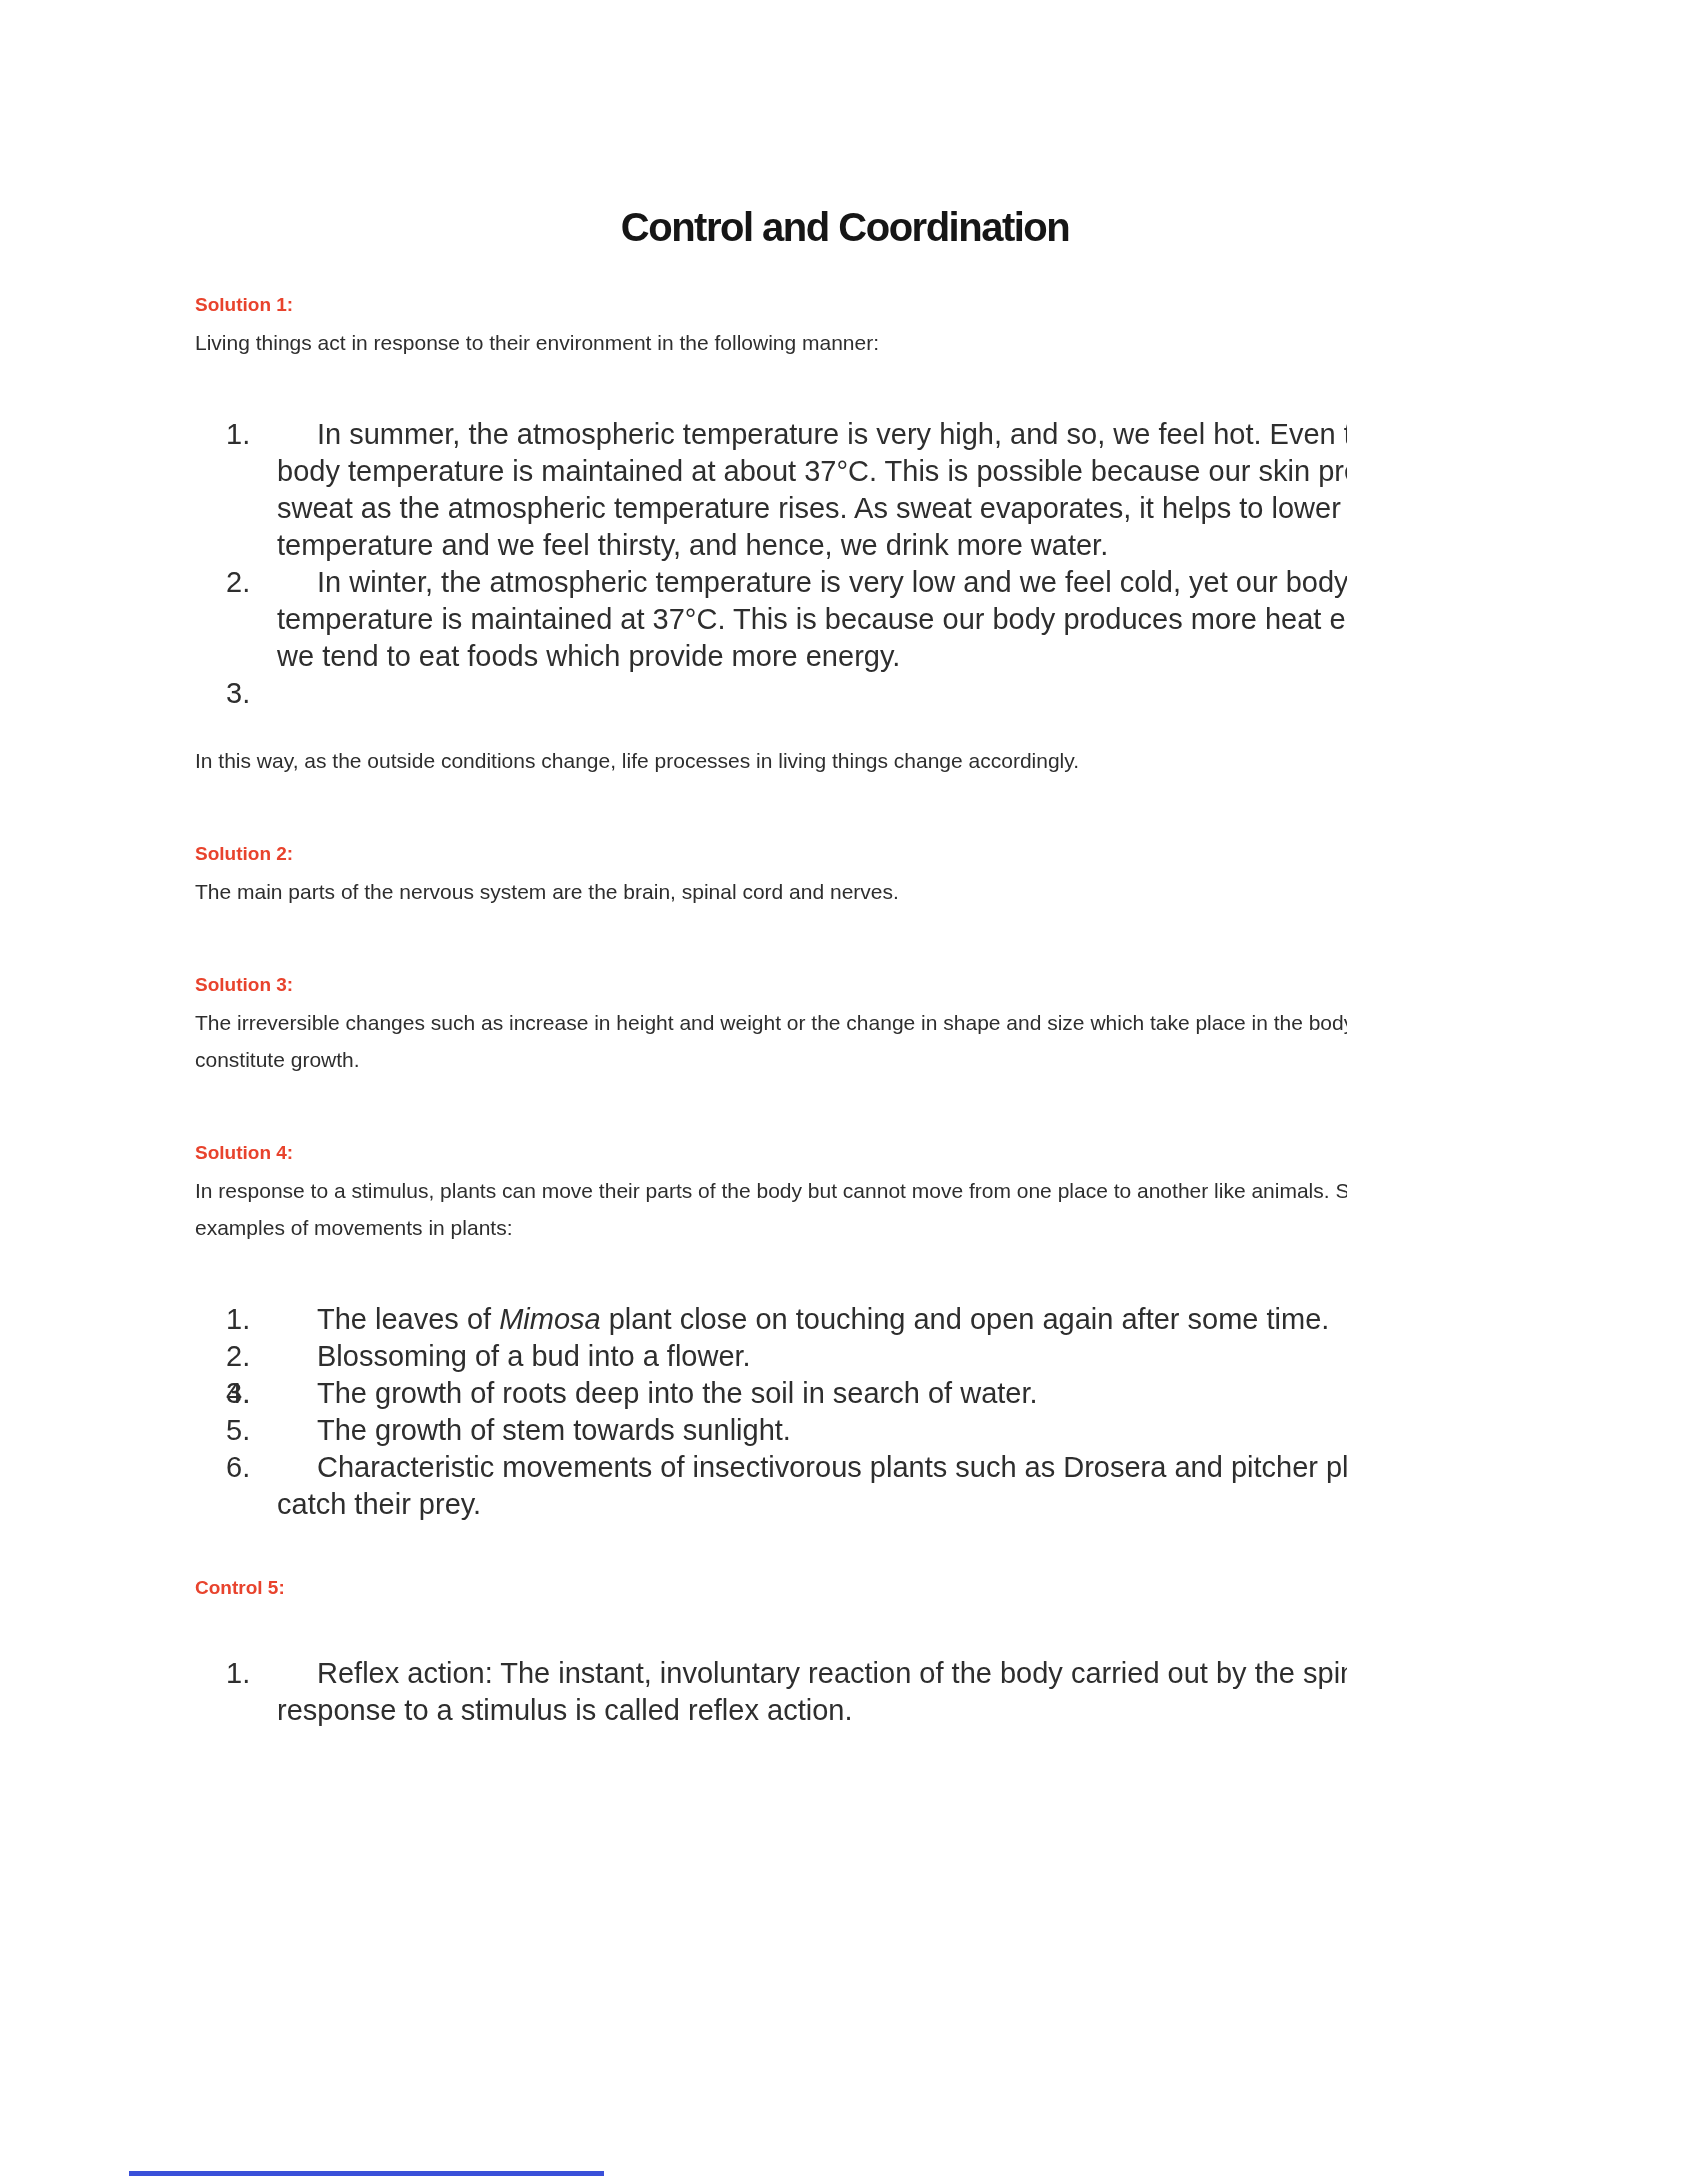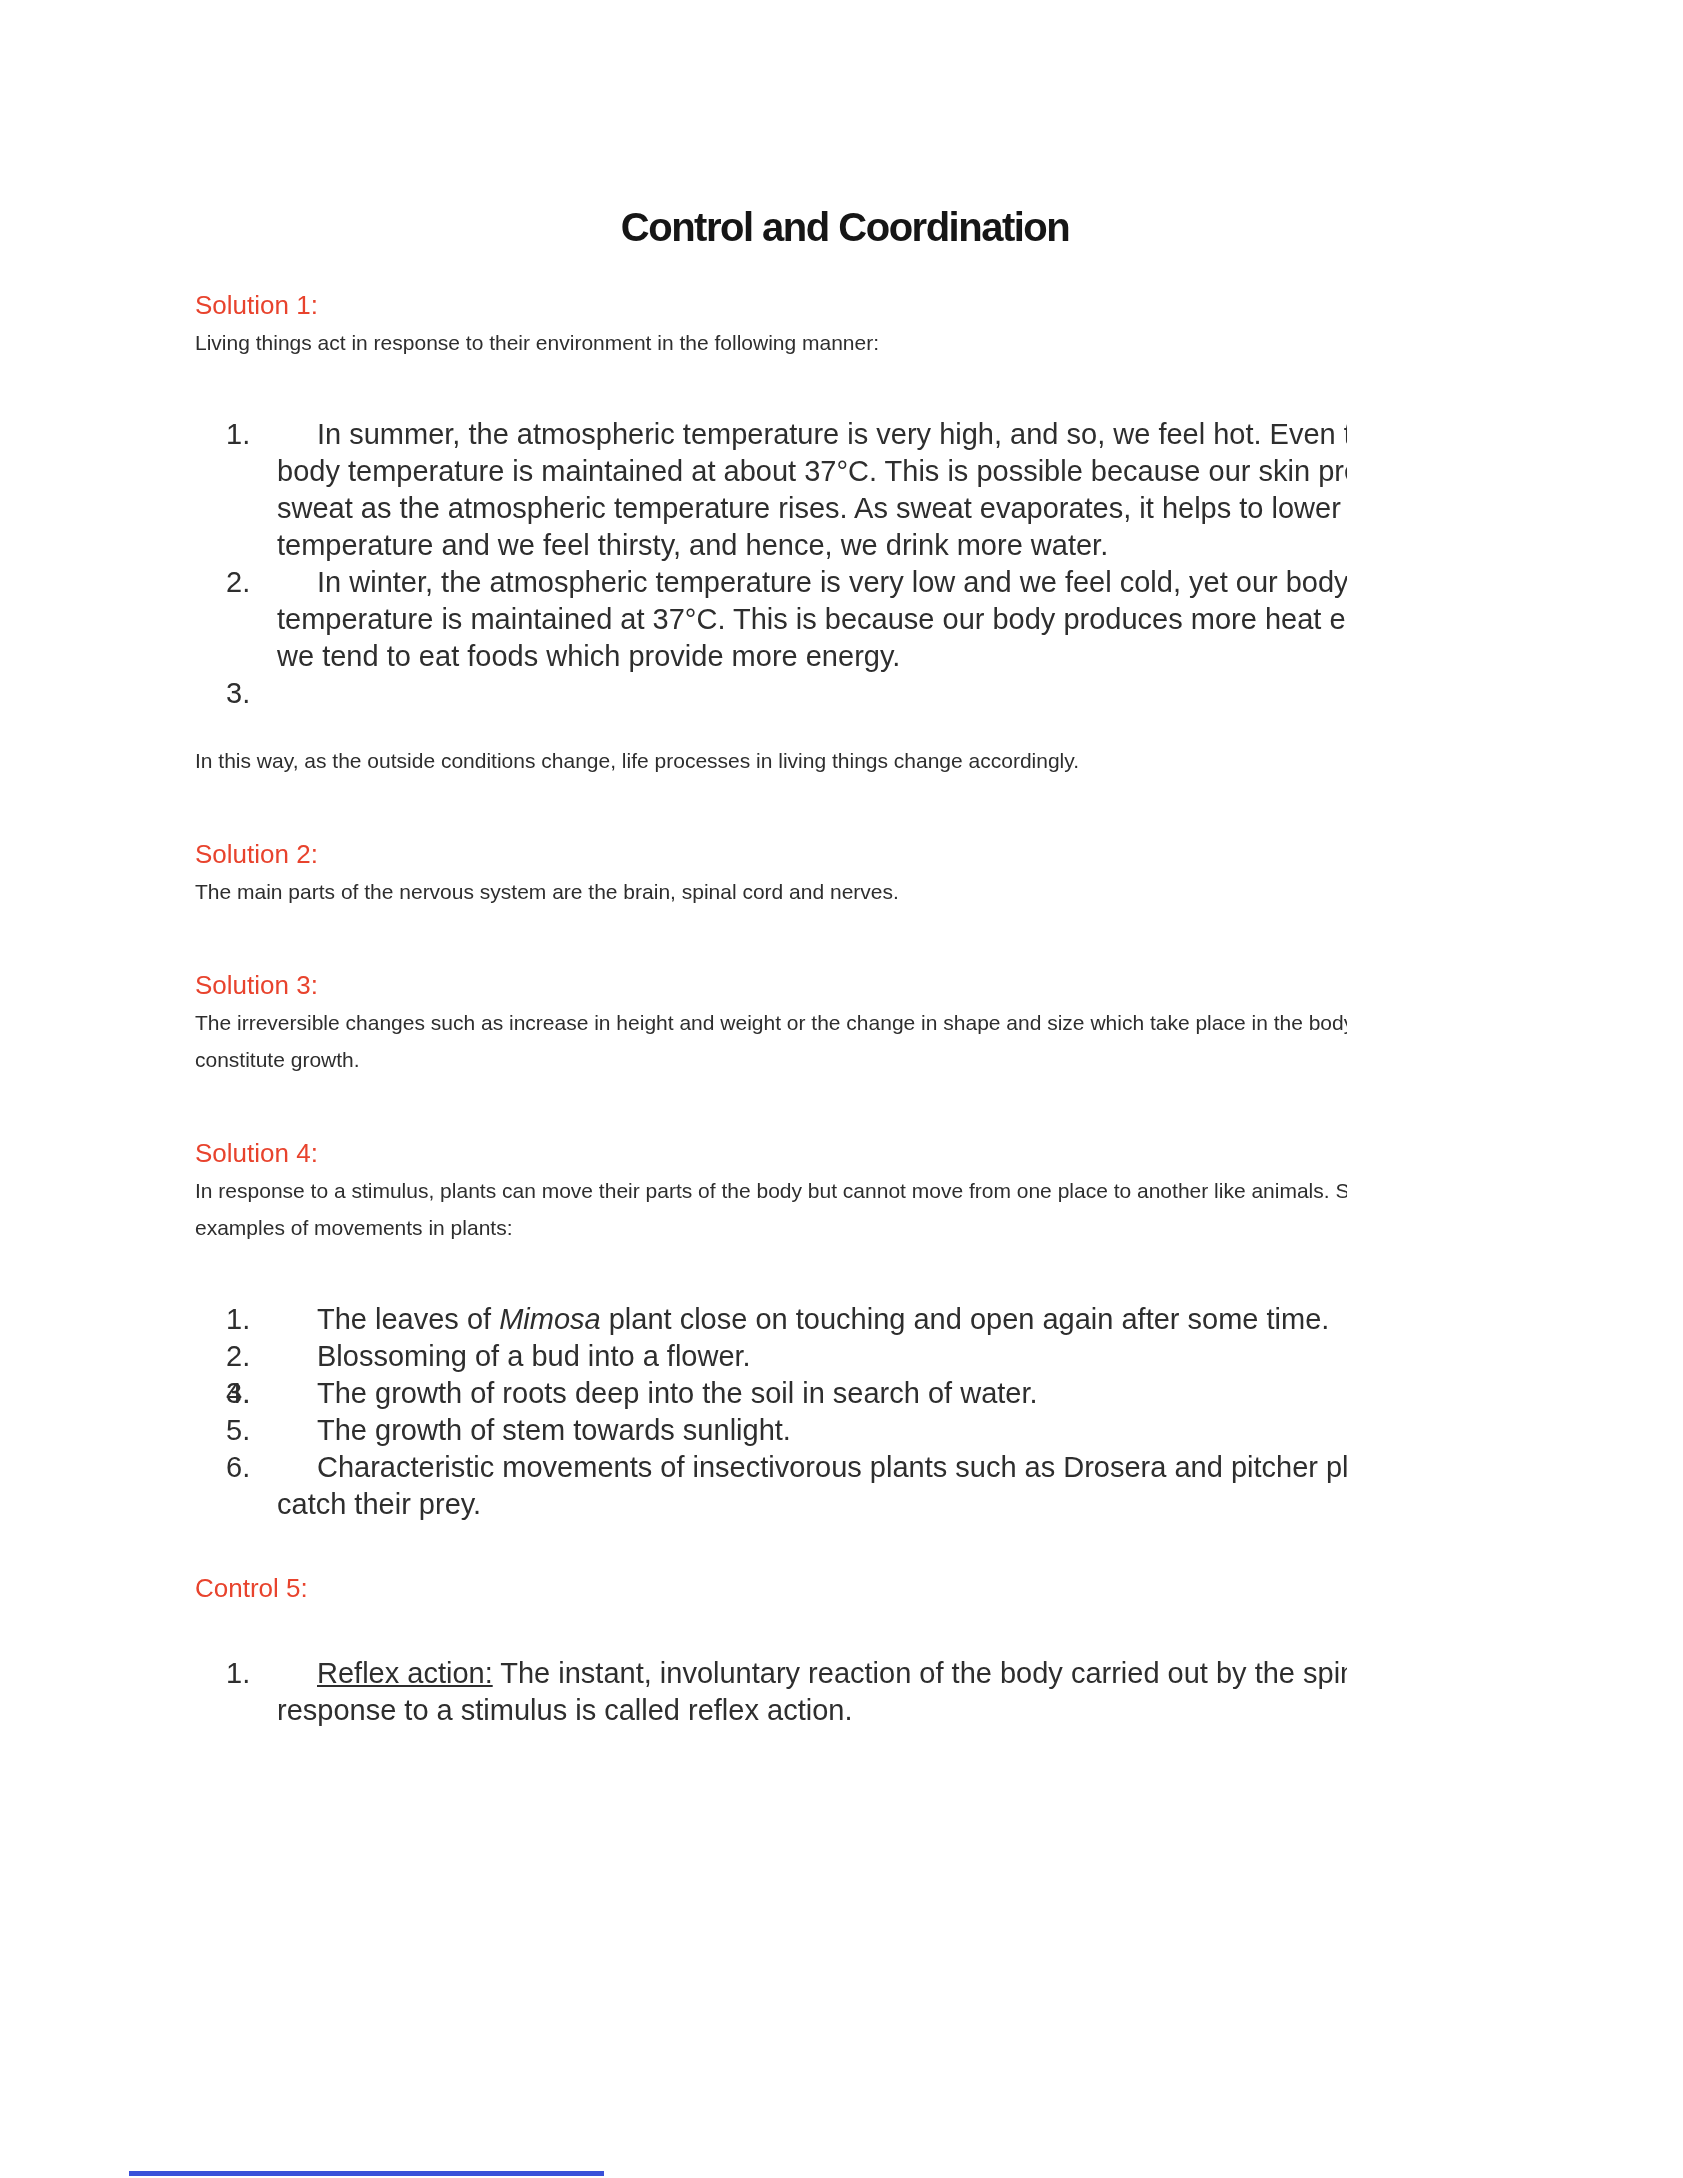--- a/index.html
+++ b/index.html
@@ -6,32 +6,32 @@
   .page{
     position:relative;width:1347px;height:2178px;background:#ffffff;overflow:hidden;
     font-family:"Liberation Sans",sans-serif;color:#2e2e2e;
   }
   .content{position:absolute;left:195px;top:203px;width:1300px;}
   .doc-title{
     margin:0;font-size:40px;line-height:48px;font-weight:700;letter-spacing:-1.5px;
     text-align:center;color:#161616;
   }
   .solution-heading{
-    margin:56px 0 0;font-size:26px;line-height:38px;font-weight:400;
+    margin:56px 0 0;font-size:19px;line-height:38px;font-weight:700;
     color:var(--accent,#e8432d);
   }
   .solution-section:first-child .solution-heading{margin-top:35px;}
   .section-text{margin:0;font-size:21px;line-height:37px;}
   .item-list{list-style:none;margin:55px 0 0;padding:0;}
   .list-item{position:relative;padding-left:82px;font-size:29px;line-height:37px;}
   .list-number{position:absolute;left:31px;top:0;}
   .list-text{display:inline;margin-left:40px;}
   .closing-text{margin-top:67px;}
   .italic{font-style:italic;}
-  .underline{text-decoration:underline;}
+  .underline{}
   .solution-section:last-child .solution-heading{margin-top:46px;}
   .solution-section:last-child .item-list{margin-top:48px;}
   .footer-rule{
     position:absolute;left:129px;bottom:2px;width:475px;height:5px;
     background:var(--rule,#3a50d9);
   }
 </style>
 </head>
 <body>
 

